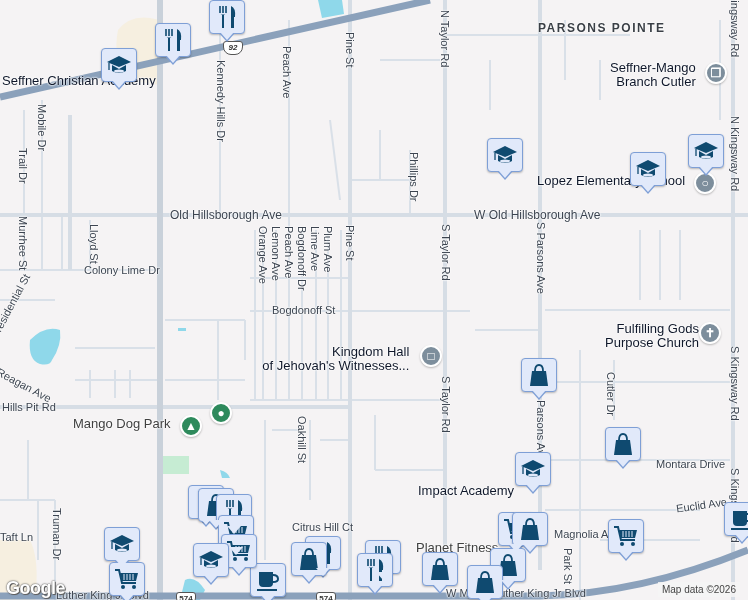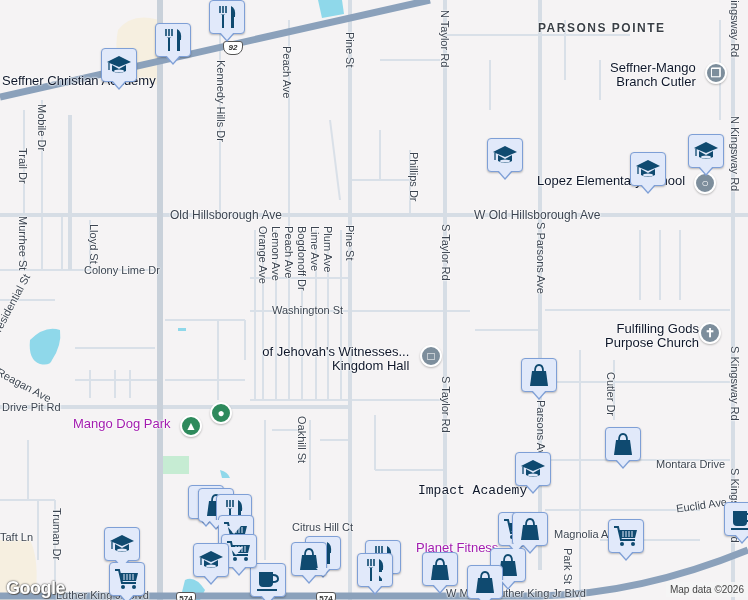--- a/index.html
+++ b/index.html
@@ -2,30 +2,30 @@
 <html><head>
 <meta charset="utf-8">
 <style>
   html, body { margin:0; padding:0; }
   body { width:748px; height:600px; overflow:hidden; background:#f5f3f4; font-family:"Liberation Sans", sans-serif; }
   #map { position:relative; width:748px; height:600px; overflow:hidden; background:#f5f3f4; }
   #map svg.base { position:absolute; left:0; top:0; }
   .lbl { position:absolute; font-size:11px; color:#3c4450; white-space:nowrap; line-height:1; text-shadow:0 0 2px #fff, 0 0 2px #fff, 0 0 2px #fff; }
   .lbl.v { writing-mode:vertical-rl; }
   .lbl.poi { color:#0f172a; font-size:13px; line-height:1.1; }
-  .lbl.park { color:#a21caf; font-size:13px; }
+  .lbl.park { color:#404040; font-size:13px; }
   .lbl.hood { font-size:12px; letter-spacing:1.5px; font-weight:bold; color:#3a3f46; }
   .pin { position:absolute; width:36px; height:34px; background:#e1e9fa; border:1.5px solid #7e9fd6; border-radius:4px; box-sizing:border-box; display:flex; align-items:center; justify-content:center; box-shadow:0 1px 2px rgba(0,0,0,0.25); }
   .pin::after { content:""; position:absolute; left:50%; bottom:-9px; margin-left:-8px; width:0; height:0; border-left:8px solid transparent; border-right:8px solid transparent; border-top:9px solid #7e9fd6; }
   .pin::before { content:""; position:absolute; left:50%; bottom:-7px; margin-left:-7px; width:0; height:0; border-left:7px solid transparent; border-right:7px solid transparent; border-top:8px solid #e1e9fa; z-index:1; }
   .pin svg { width:26px; height:24px; }
   .gpin { position:absolute; width:22px; height:22px; border-radius:50%; background:#7d8e9c; border:2px solid #fff; box-sizing:border-box; display:flex; align-items:center; justify-content:center; color:#fff; font-size:12px; font-weight:bold; box-shadow:0 1px 2px rgba(0,0,0,0.25); }
   .gpin.green { background:#2e8a5c; }
   .google-logo { position:absolute; left:6px; top:578px; font-size:18px; font-weight:bold; color:#fff; text-shadow:0 0 2px #555, 0 0 1px #555, 1px 1px 0 #666; letter-spacing:-0.5px; }
-  .attribution { position:absolute; right:0; top:582px; background:rgba(245,245,245,0.85); font-size:10px; color:#444; padding:2px 4px; }
+  .attribution { position:absolute; right:8px; top:582px; background:rgba(245,245,245,0.85); font-size:10px; color:#444; padding:2px 4px; }
   .shield { position:absolute; width:18px; height:12px; background:#fff; border:1px solid #555; border-radius:3px 3px 8px 8px; font-size:8px; font-weight:bold; text-align:center; line-height:11px; color:#333; }
 </style>
 </head>
 <body>
 
 <div id="map">
   <svg class="base" width="748" height="600" viewBox="0 0 748 600">
 
     <path d="M118 30 Q130 15 150 18 L160 20 L160 85 L128 80 Q112 60 118 30Z" fill="#f6efe0"></path>
     <path d="M0 540 L30 540 Q40 560 35 600 L0 600Z" fill="#f6efe0"></path>
@@ -114,22 +114,22 @@
     <line x1="0" y1="97" x2="430" y2="0" stroke="#8ba1bb" stroke-width="7"></line>
 
     <path d="M0 596 L540 596 Q640 594 748 550" stroke="#8ba1bb" stroke-width="7" fill="none"></path>
   </svg>
 
   <div class="lbl hood" style="left:538px;top:22px;">PARSONS POINTE</div>
 
   <div class="lbl" style="left:170px;top:209px;font-size:12px;">Old Hillsborough Ave</div>
   <div class="lbl" style="left:474px;top:209px;font-size:12px;">W Old Hillsborough Ave</div>
   <div class="lbl" style="left:84px;top:265px;">Colony Lime Dr</div>
-  <div class="lbl" style="left:272px;top:305px;">Washington St</div>
-  <div class="lbl" style="left:2px;top:402px;">Drive Pit Rd</div>
+  <div class="lbl" style="left:272px;top:305px;">Bogdonoff St</div>
+  <div class="lbl" style="left:2px;top:402px;">Hills Pit Rd</div>
   <div class="lbl" style="left:292px;top:522px;">Citrus Hill Ct</div>
   <div class="lbl" style="left:656px;top:459px;">Montara Drive</div>
   <div class="lbl" style="left:676px;top:500px;transform:rotate(-8deg);">Euclid Ave</div>
   <div class="lbl" style="left:554px;top:529px;">Magnolia Ave</div>
   <div class="lbl" style="left:446px;top:588px;">W Martin Luther King Jr Blvd</div>
   <div class="lbl" style="left:56px;top:590px;">Luther King Jr Blvd</div>
   <div class="lbl" style="left:0px;top:532px;">Taft Ln</div>
   <div class="lbl" style="left:-6px;top:380px;transform:rotate(28deg);">Reagan Ave</div>
   <div class="lbl" style="left:-6px;top:332px;transform:rotate(-62deg);transform-origin:left;">Presidential St</div>
 
@@ -168,33 +168,33 @@
 
   <div class="lbl poi" style="left:2px;top:74px;">Seffner Christian Academy</div>
   <div class="lbl poi" style="left:610px;top:61px;text-align:right;">
     <div>Seffner-Mango</div>
     <div style="padding-left:4px;">Branch Cutler</div>
   </div>
   <div class="gpin" style="left:705px;top:62px;">❐</div>
   <div class="lbl poi" style="left:537px;top:174px;">Lopez Elementary School</div>
   <div class="gpin" style="left:694px;top:172px;">○</div>
   <div class="lbl poi" style="left:262px;top:345px;text-align:right;">
+    <div style="padding-left:70px;">Kingdom Hall</div>
     <div>of Jehovah's Witnesses...</div>
-    <div style="padding-left:70px;">Kingdom Hall</div>
   </div>
   <div class="gpin" style="left:420px;top:345px;">□</div>
   <div class="lbl poi" style="left:605px;top:322px;text-align:right;">
     <div>Fulfilling Gods</div>
     <div>Purpose Church</div>
   </div>
   <div class="gpin" style="left:699px;top:322px;">✝</div>
   <div class="lbl park" style="left:73px;top:417px;">Mango Dog Park</div>
   <div class="gpin green" style="left:180px;top:415px;">▲</div>
   <div class="gpin green" style="left:210px;top:402px;">●</div>
-  <div class="lbl poi" style="left:418px;top:484px;font-family:Liberation Mono, monospace;">Impact Academy</div>
+  <div class="lbl poi" style="left:418px;top:484px;">Impact Academy</div>
   <div class="lbl park" style="left:416px;top:541px;">Planet Fitness</div>
 
   <svg width="0" height="0" style="position:absolute">
     <defs>
       <symbol id="ic-school" viewBox="0 0 26 24">
           <path d="M1 9 L13 3 L25 9 L13 14Z" fill="#0f4a70"></path>
           <path d="M6 12 L6 18 Q13 22 20 18 L20 12 L13 16Z" fill="#0f4a70"></path>
           <ellipse cx="13" cy="18" rx="5" ry="1.6" fill="#e1e9fa"></ellipse>
           <line x1="3" y1="10" x2="3" y2="17" stroke="#0f4a70" stroke-width="1.3"></line>
         </symbol>

